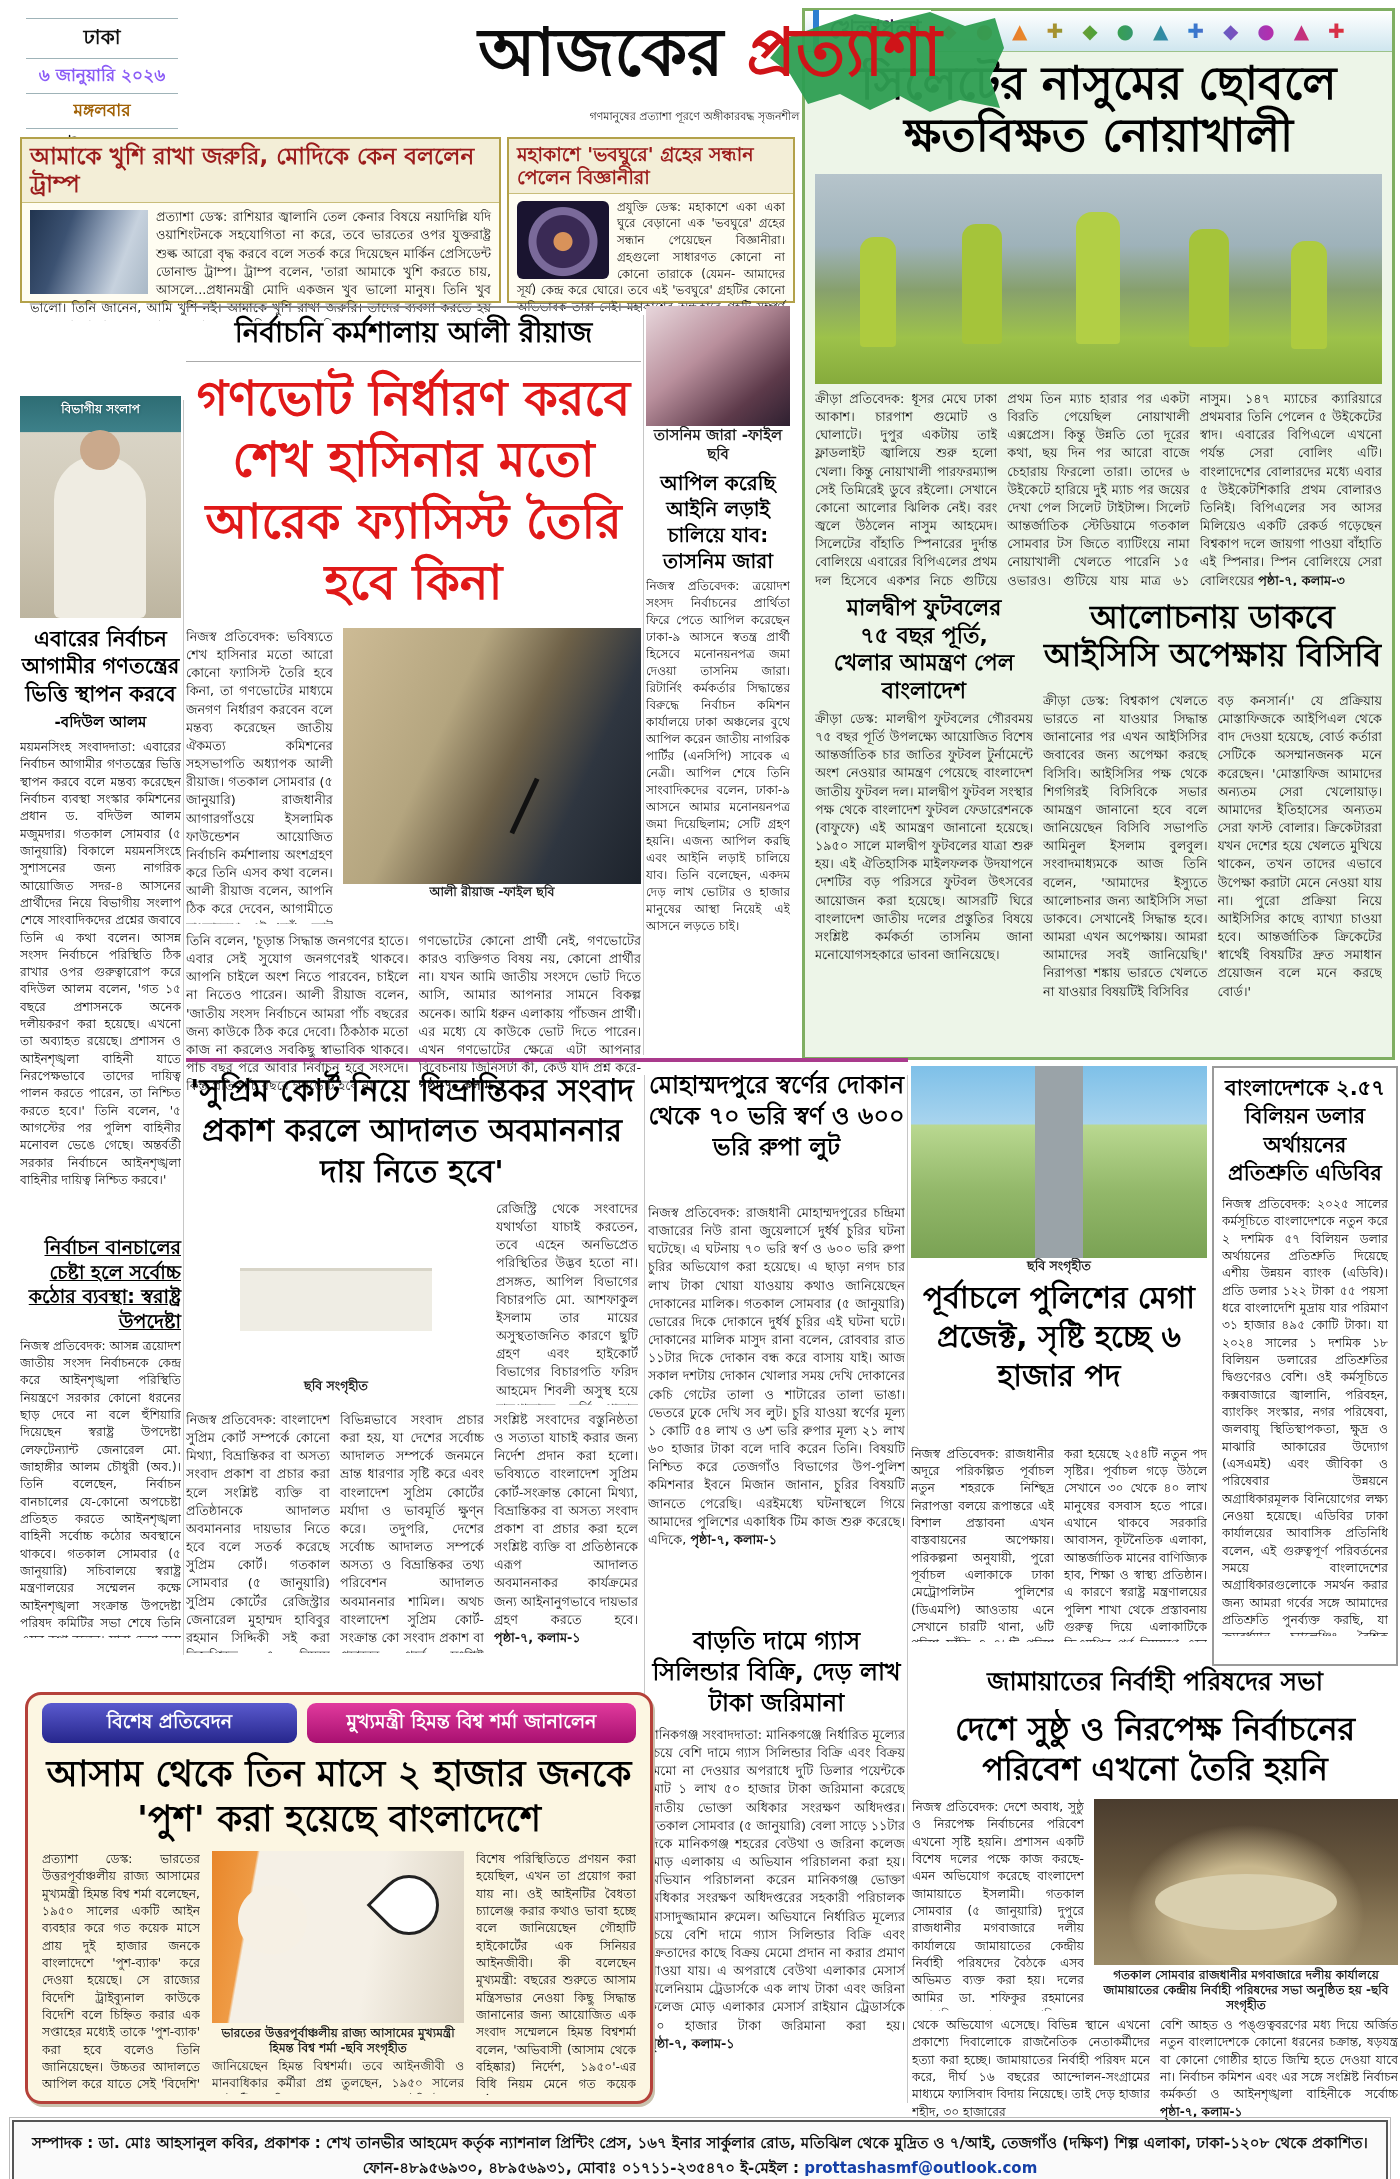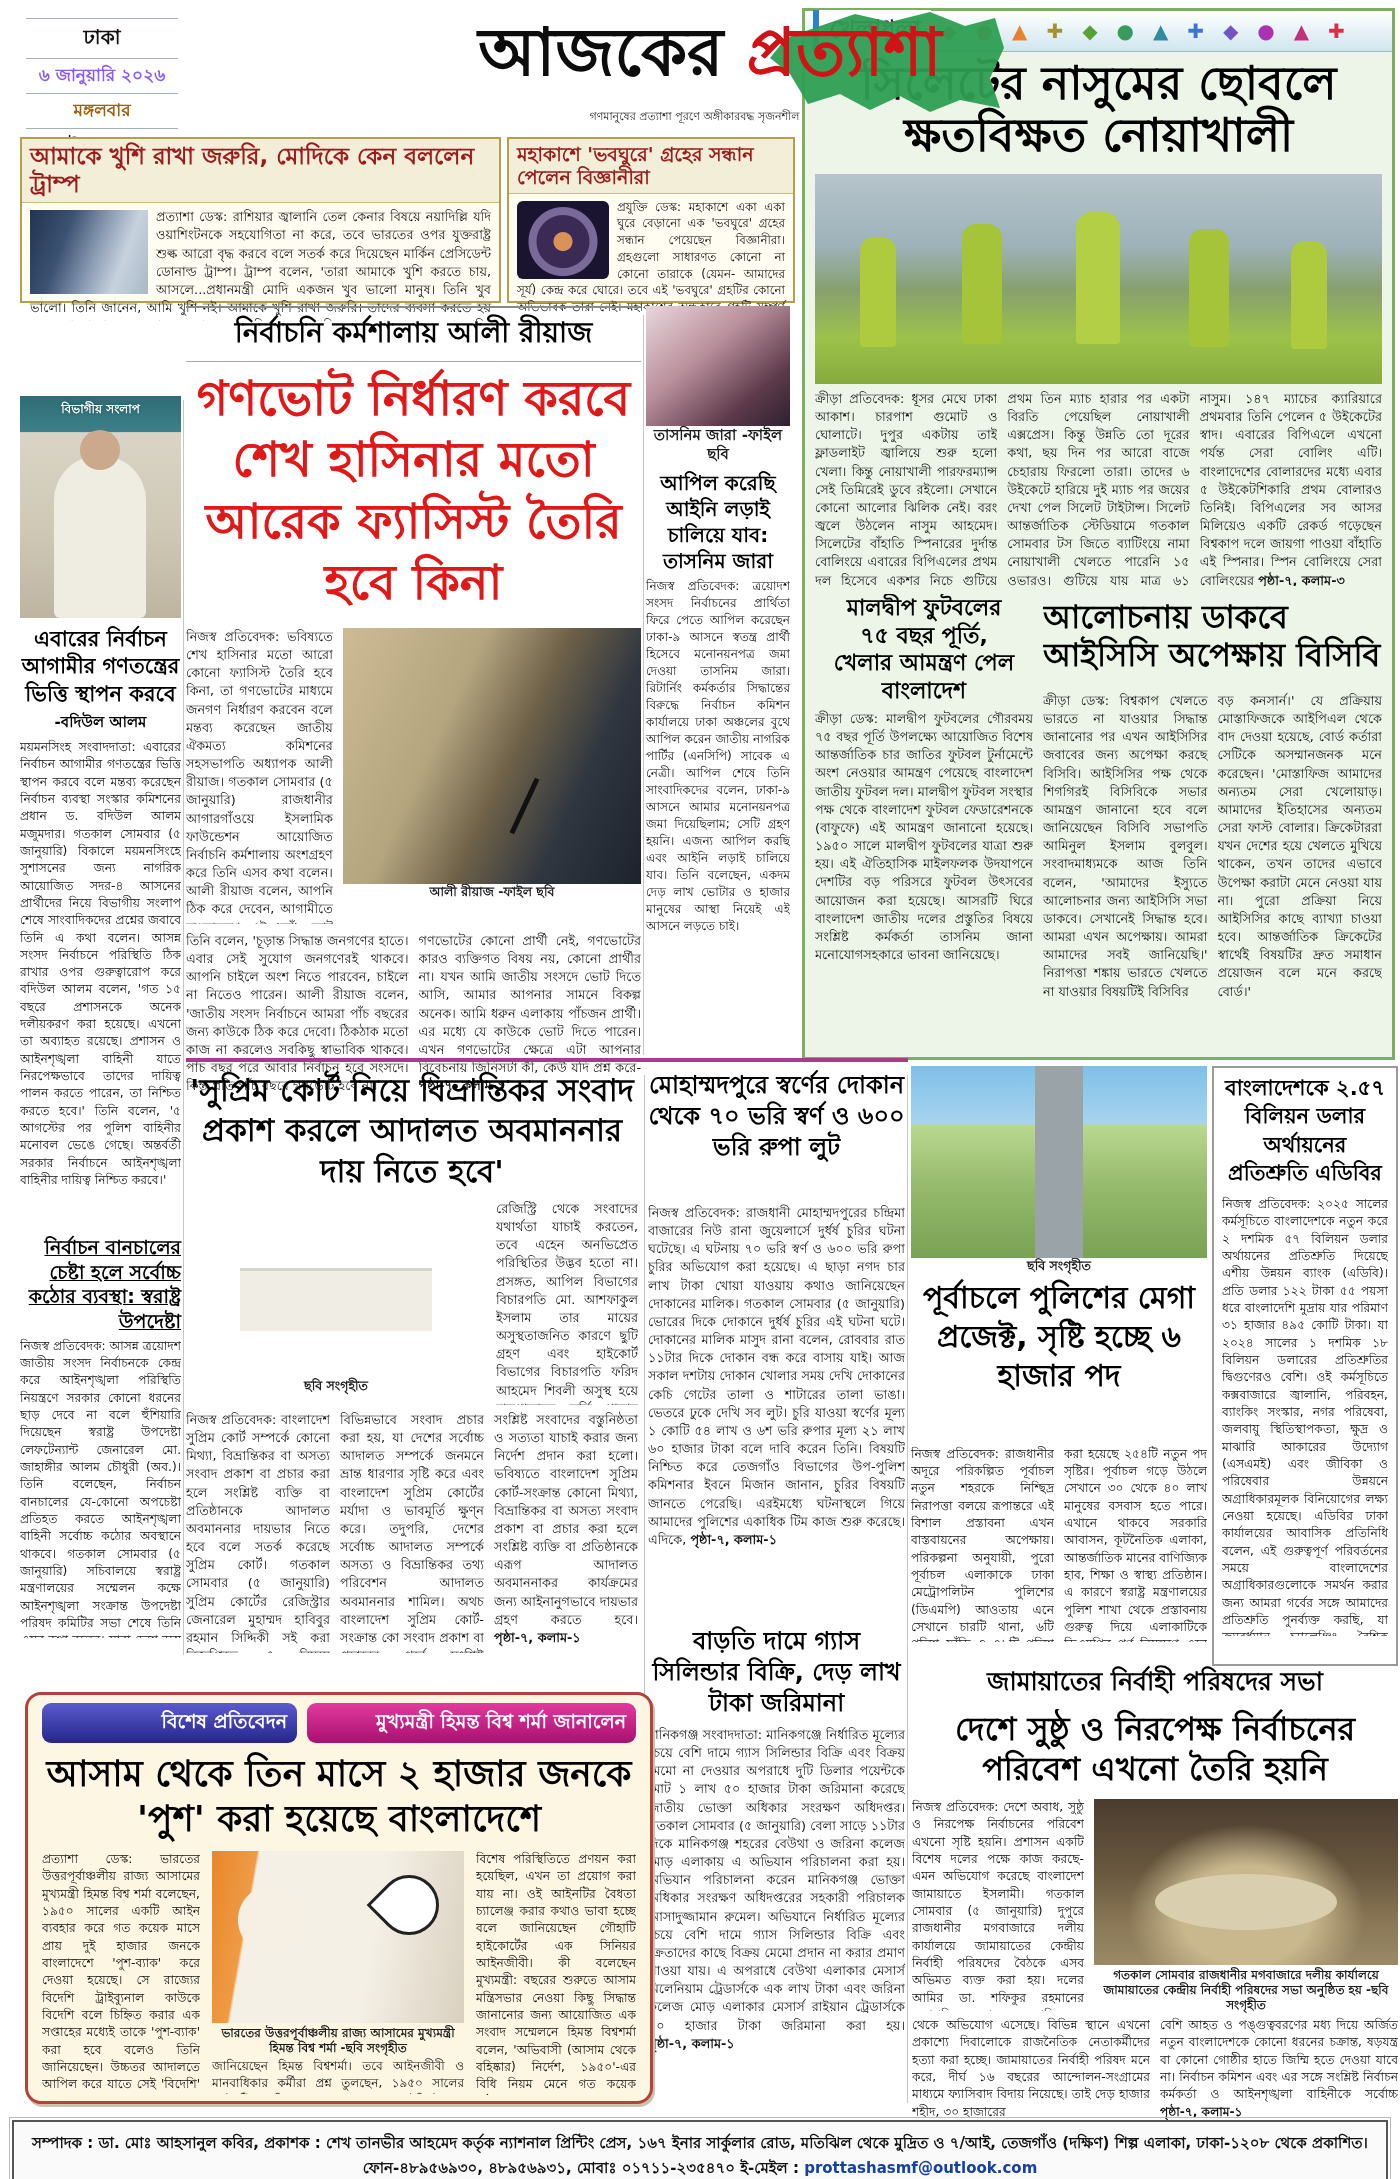--- a/index.html
+++ b/index.html
@@ -44,21 +44,21 @@
   .shead{font-size:46px;font-weight:bold;color:#000;text-align:center;line-height:1.12;
          margin:6px 8px 4px;height:112px;overflow:hidden;}
   .sphoto{margin:0 10px;height:210px;}
   .scols{display:flex;gap:10px;padding:6px 10px 0;}
   .scols .c{flex:1;height:196px;}
   .sbottom{display:flex;gap:10px;padding:4px 10px 0;}
   .sb-left{width:218px;}
   .mal-h{font-size:22px;font-weight:bold;text-align:center;line-height:1.25;margin:4px 16px;height:112px;overflow:hidden;}
   .mal-b{height:330px;}
   .sb-right{flex:1;}
-  .icc-h{font-size:32px;font-weight:bold;text-align:left;line-height:1.2;margin:8px 0 6px;height:88px;overflow:hidden;}
+  .icc-h{font-size:32px;font-weight:bold;text-align:center;line-height:1.2;margin:8px 0 6px;height:88px;overflow:hidden;}
   .icc-cols{display:flex;gap:10px;}
   .icc-cols .c{flex:1;height:328px;}
   
   .leftcol{left:20px;top:396px;width:161px;}
   .bphoto{height:222px;background:linear-gradient(180deg,#2e6d74 0%,#3d8089 16%,#d9d4c6 16.5%,#cfc8b6 60%,#bdb5a0 100%);}
   .bphoto .ovl{position:absolute;top:4px;left:0;right:0;text-align:center;color:#fff;
                font-size:12px;font-weight:bold;text-shadow:0 0 3px #1b4a52;}
   .bphoto .fig{position:absolute;left:34px;top:60px;width:92px;height:162px;background:#efece2;
                border-radius:44px 44px 6px 6px;}
   .bphoto .head{position:absolute;left:60px;top:34px;width:40px;height:40px;background:#caa98c;border-radius:50%;}
@@ -111,21 +111,21 @@
   .pur-cols{display:flex;gap:10px;}
   .pur-cols .c{flex:1;height:196px;}
   .adb{left:1212px;top:1066px;width:186px;height:600px;border:2px solid #9a9a9a;background:#fff;
        box-sizing:border-box;padding:6px 8px;}
   .adb-h{font-size:21px;font-weight:bold;text-align:center;line-height:1.35;height:122px;overflow:hidden;}
   .adb-b{height:440px;}
   
   .assam{left:25px;top:1692px;width:628px;height:412px;border:3px solid #b5413a;border-radius:16px;
          background:#fcf6e2;box-sizing:border-box;padding:8px 14px;box-shadow:2px 3px 0 #c9c2ae;}
   .badges{display:flex;gap:10px;}
-  .badge{color:#fff;font-size:19px;font-weight:bold;text-align:right;padding:4px 10px;border-radius:9px;}
+  .badge{color:#fff;font-size:19px;font-weight:bold;text-align:center;padding:4px 10px;border-radius:9px;}
   .badge.b1{width:235px;background:linear-gradient(180deg,#5a5ace 0%,#26268c 100%);}
   .badge.b2{flex:1;background:linear-gradient(180deg,#e13a9d 0%,#a81070 100%);}
   .assam-h{font-size:36px;font-weight:bold;text-align:center;line-height:1.25;margin:8px 0 6px;height:94px;overflow:hidden;}
   .assam-row{display:flex;gap:12px;}
   .assam-row .c1{width:158px;height:244px;}
   .assam-ph{width:252px;}
   .himphoto{height:172px;background:
      radial-gradient(circle at 24% 40%, #f6f0e4 0 34px, transparent 35px),
      linear-gradient(100deg,#e8862a 0%,#ef9b45 16%,#f5f0e6 17% 62%,#d9d0bf 100%);}
   .assam-ph .cap{font-size:12px;margin-top:3px;}

